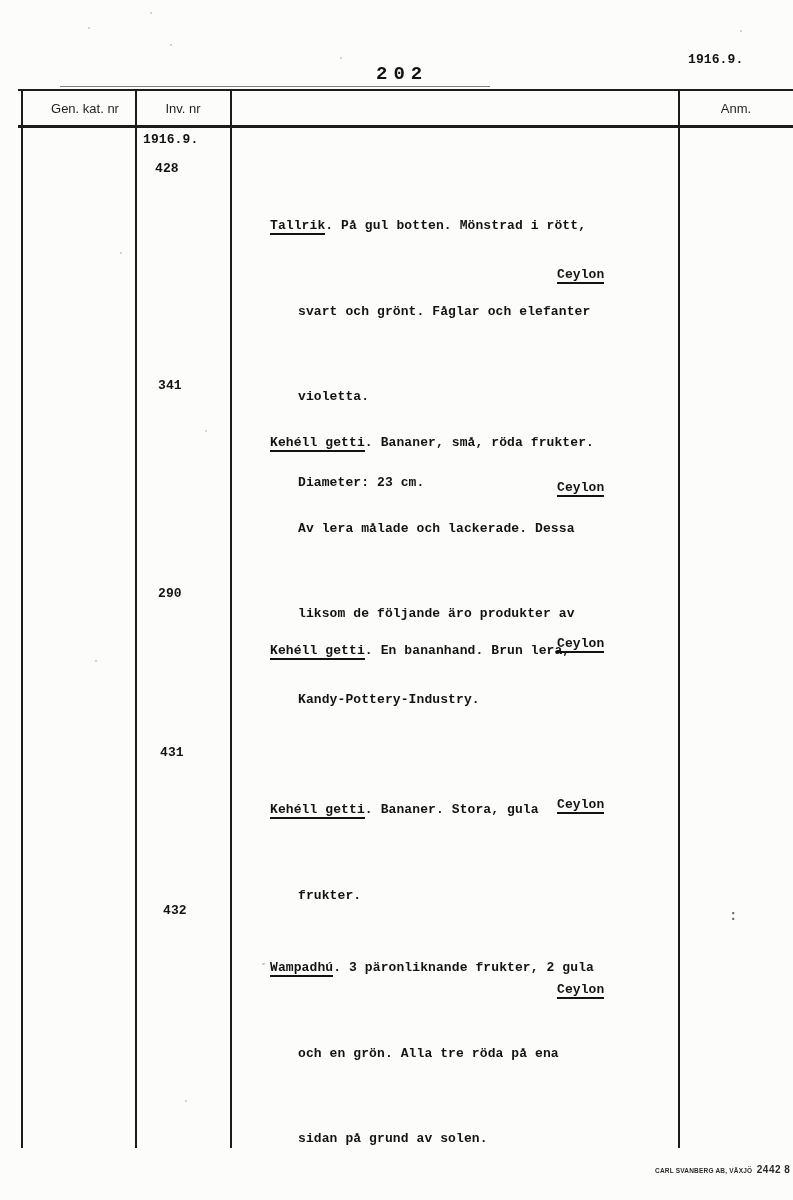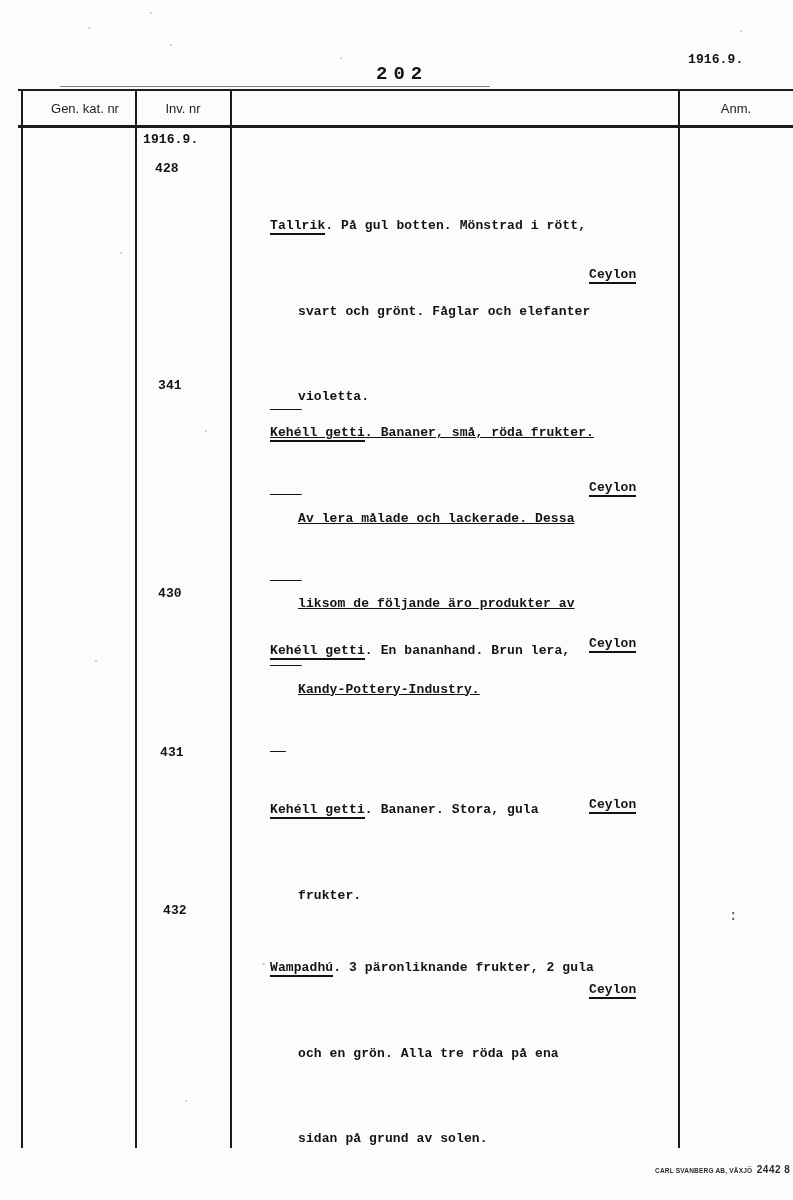--- a/index.html
+++ b/index.html
@@ -58,25 +58,25 @@
   .hdr.h-invnr  { left: 136px; width: 94px; }
   .hdr.h-anm    { left: 681px; width: 110px; }
   
   .num-428 { top: 155px; left: 155px; }
   .num-429 { top: 372px; left: 158px; }
   .num-430 { top: 580px; left: 158px; }
   .num-431 { top: 739px; left: 160px; }
   .num-432 { top: 897px; left: 163px; }
   .entry { left: 247px; margin-left: 23px; }
   .entry-428 { top: 155px; }
-  .entry-429 { top: 362px; text-decoration: underline; }
+  .entry-429 { top: 372px; }
   .entry-430 { top: 580px; }
   .entry-431 { top: 739px; }
   .entry-432 { top: 897px; }
-  .origin { left: 589px; text-align: center; }
+  .origin { left: 557px; text-align: center; }
   .origin-428 { top: 261px; }
   .origin-429 { top: 474px; }
   .origin-430 { top: 630px; }
   .origin-431 { top: 791px; }
   .origin-432 { top: 976px; }
   
   .printer {
     position: absolute;
     top: 1159px; left: 655px; width: 132px;
     text-align: right;
@@ -115,33 +115,34 @@
   <div class="hdr h-invnr">Inv. nr</div>
   <div class="hdr h-anm">Anm.</div>
 
   <div class="tw group-label">1916.9.</div>
 
   <div class="tw num-428">428</div>
   <div class="tw entry entry-428">
     <div><span class="ul">Tallrik</span><span>. På gul botten. Mönstrad i rött,</span></div>
     <div class="cont">svart och grönt. Fåglar och elefanter</div>
     <div class="cont">violetta.</div>
+    <div class="cont">Diameter: 23 cm.</div>
   </div>
   <div class="tw origin origin-428"><span class="ul">Ceylon</span></div>
 
   <div class="tw num-429">341</div>
   <div class="tw entry entry-429">
     <div><span class="ul">Kehéll getti</span><span>. Bananer, små, röda frukter.</span></div>
     <div class="cont">Av lera målade och lackerade. Dessa</div>
     <div class="cont">liksom de följande äro produkter av</div>
     <div class="cont">Kandy-Pottery-Industry.</div>
   </div>
   <div class="tw origin origin-429"><span class="ul">Ceylon</span></div>
 
-  <div class="tw num-430">430</div>
+  <div class="tw num-430">290</div>
   <div class="tw entry entry-430">
     <div><span class="ul">Kehéll getti</span><span>. En bananhand. Brun lera,</span></div>
   </div>
   <div class="tw origin origin-430"><span class="ul">Ceylon</span></div>
 
   <div class="tw num-431">431</div>
   <div class="tw entry entry-431">
     <div><span class="ul">Kehéll getti</span><span>. Bananer. Stora, gula</span></div>
     <div class="cont">frukter.</div>
   </div>

